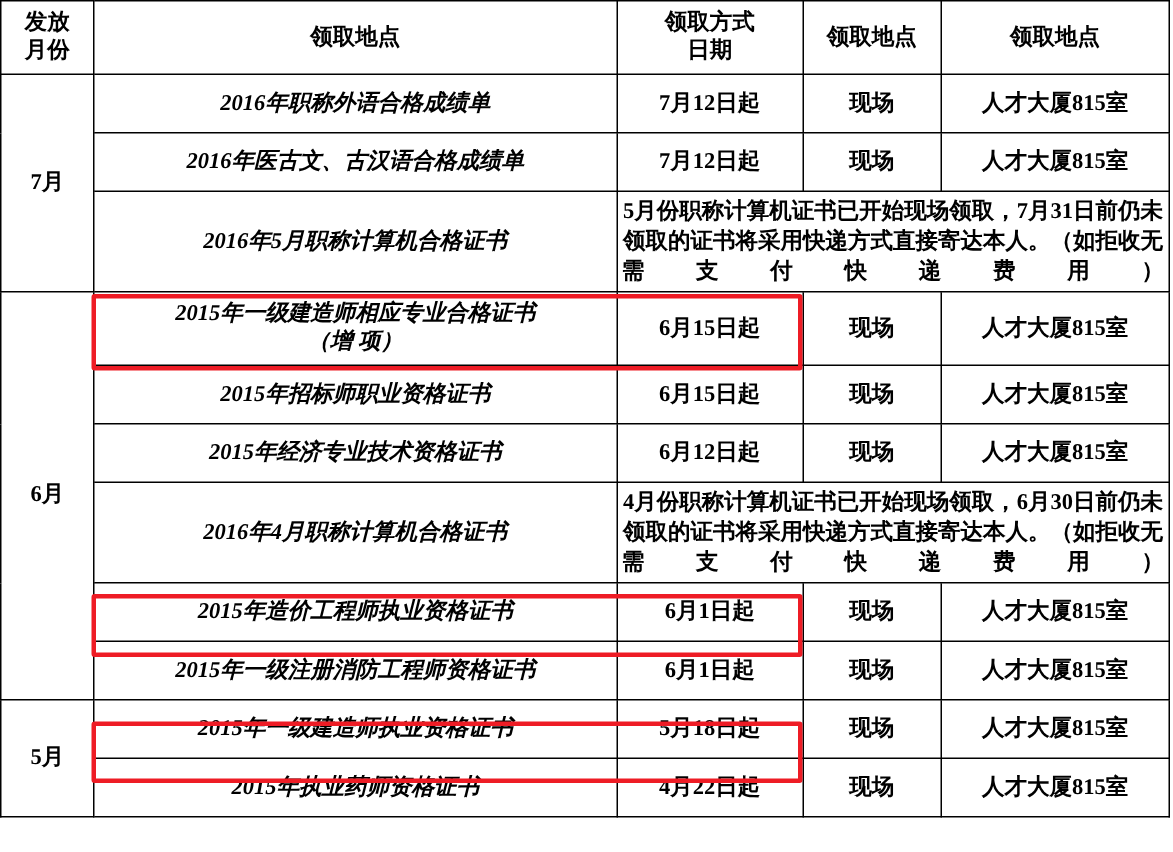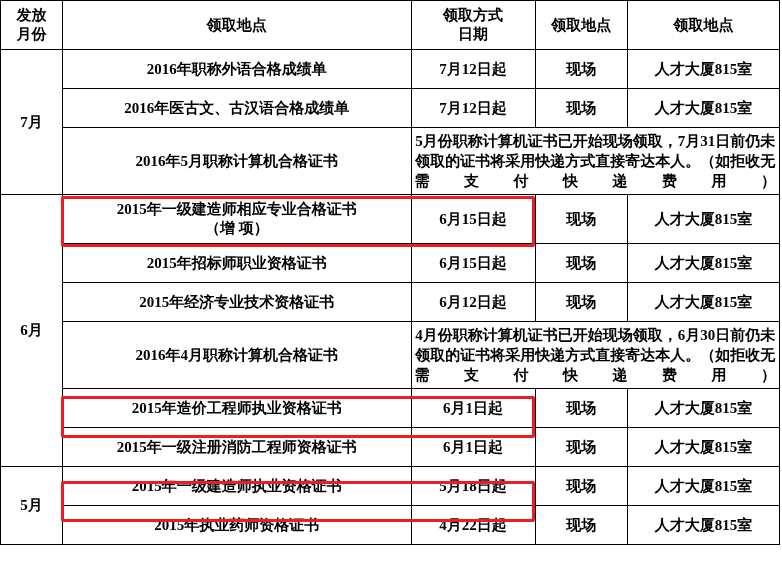--- a/index.html
+++ b/index.html
@@ -46,20 +46,21 @@
   col.c-date   { width: 124px; }
   col.c-way    { width: 92px; }
   col.c-place  { width: 152px; }
 
   td.month-cell {
     font-size: 15px;
     font-weight: bold;
   }
   td.name-cell {
     font-size: 15px;
+    font-style: italic;
   }
   td.date-cell {
     font-size: 15px;
   }
   td.note-cell {
     font-size: 14px;
     text-align: justify;
     text-align-last: justify;
     line-height: 1.5;
     padding: 4px 6px;

